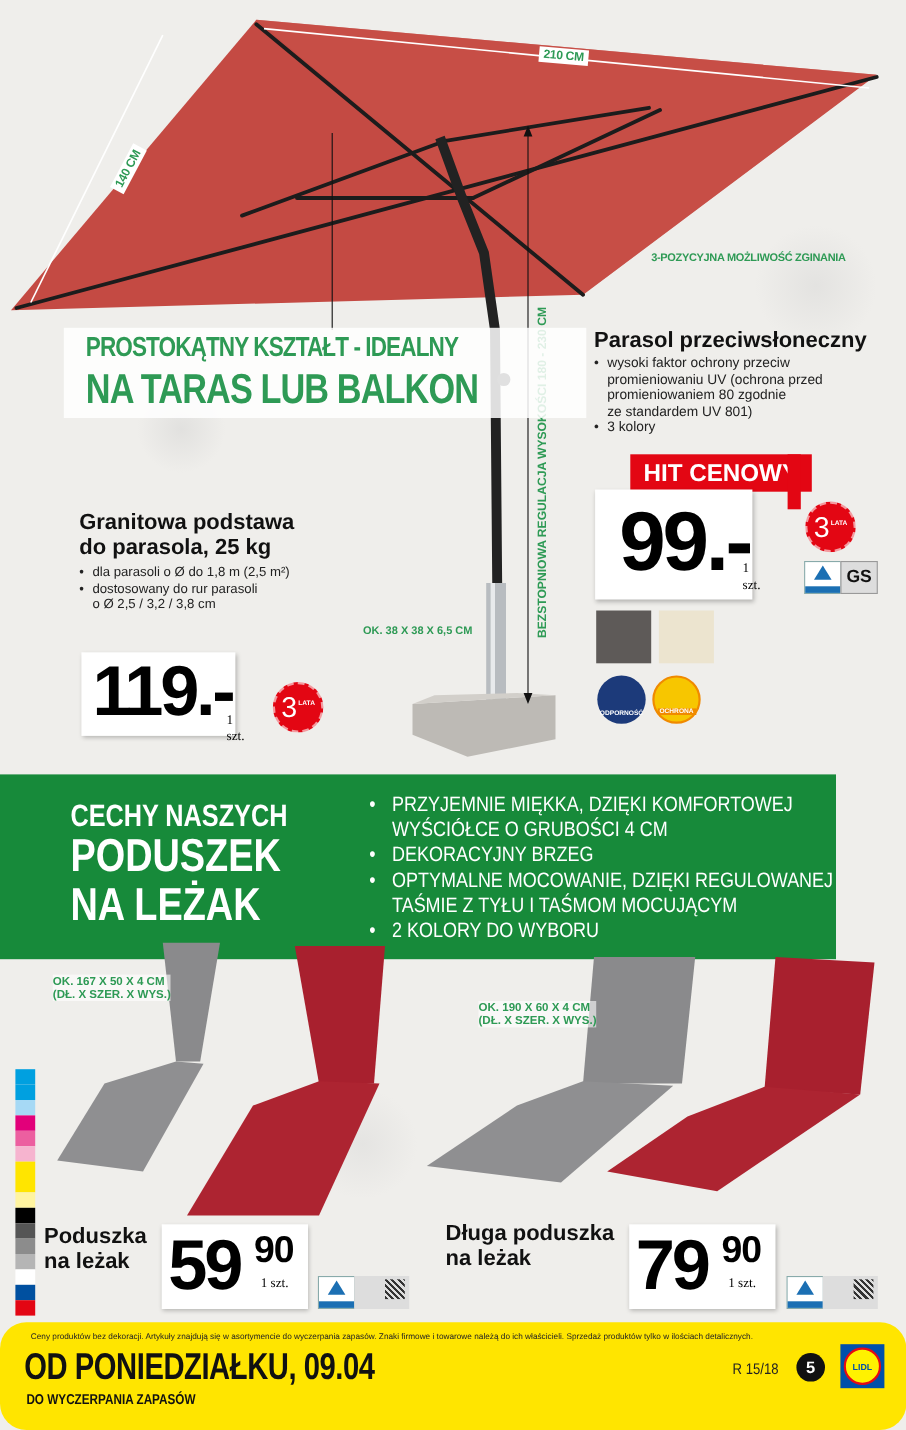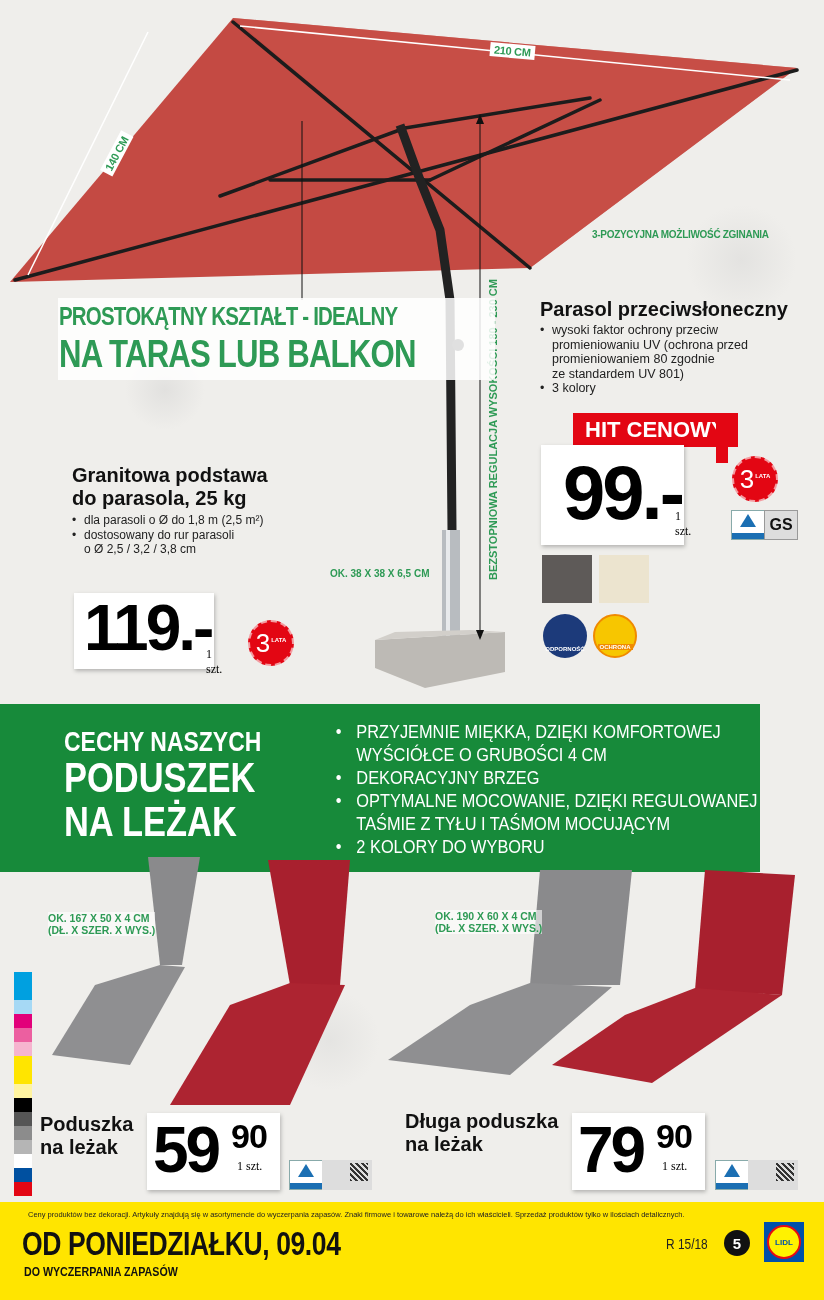--- a/index.html
+++ b/index.html
@@ -12,21 +12,21 @@
       radial-gradient(circle at 90% 20%, rgba(200,200,200,0.3) 0, transparent 55px);
     overflow: hidden; }
   .abs { position: absolute; }
   .green-txt { color: #2e9a55; font-family: "Liberation Sans", sans-serif; font-weight: bold; }
 
   
   .umbrella-svg { position: absolute; left: 0; top: 0; }
 
   .dim-label { background: #fff; padding: 1px 4px; font-size: 11px; font-weight: bold; color: #2e9a55; letter-spacing: -0.3px; }
 
-  .headline-box { left: 58px; top: 298px; background: rgba(255,255,255,0.85); padding: 4px 1px; }
+  .headline-box { left: 58px; top: 298px; background: rgba(255,255,255,0.85); padding: 4px 20px; }
   .headline-1 { font-size: 25px; font-weight: bold; color: #2e9a55; letter-spacing: -1px; transform: scaleX(0.82); transform-origin: left; white-space: nowrap; }
   .headline-2 { font-size: 38px; font-weight: bold; color: #2e9a55; letter-spacing: -1px; transform: scaleX(0.82); transform-origin: left; white-space: nowrap; margin-top: 2px; }
 
   .product-title { font-weight: bold; color: #111; font-size: 20px; line-height: 23px; }
   .bullets { list-style: none; font-size: 12.5px; color: #222; line-height: 14.5px; }
   .bullets li { padding-left: 12px; position: relative; }
   .bullets li::before { content: "•"; position: absolute; left: 0; }
 
   .price-box { background: #fff; box-shadow: 1px 2px 4px rgba(0,0,0,0.25); position: absolute; }
   .price-big { font-weight: bold; color: #000; font-family: "Liberation Sans", sans-serif; letter-spacing: -3px; }
@@ -44,21 +44,21 @@
   .gs { width: 34px; height: 30px; background: #ddd; border: 1px solid #999; font-weight: bold; font-size: 16px; color: #111; display: flex; align-items: center; justify-content: center; }
 
   .green-band { position: absolute; left: 0; top: 704px; width: 760px; height: 168px; background: #178a3a; }
   .band-title { color: #fff; font-weight: bold; white-space: nowrap; transform: scaleX(0.82); transform-origin: left; }
   .band-list { list-style: none; color: #fff; font-size: 19px; line-height: 23px; transform: scaleX(0.86); transform-origin: left; white-space: nowrap; }
   .band-list li { padding-left: 26px; position: relative; }
   .band-list li::before { content: "•"; position: absolute; left: 2px; }
 
   .color-strip { position: absolute; left: 14px; width: 18px; height: 13.5px; }
 
-  .footer { position: absolute; left: 0; top: 1202px; width: 824px; height: 98px; background: #ffe500; }
+  .footer { position: absolute; left: 0; top: 1202px; width: 824px; height: 98px; background: #ffe500; border-radius: 24px; }
   .disclaimer { font-size: 7.5px; color: #222; position: absolute; left: 28px; top: 8px; white-space: nowrap; }
   .date-big { position: absolute; left: 22px; top: 22px; font-size: 34px; font-weight: bold; color: #111; transform: scaleX(0.78); transform-origin: left; white-space: nowrap; letter-spacing: -0.5px; }
   .date-sub { position: absolute; left: 24px; top: 62px; font-size: 13px; font-weight: bold; color: #111; transform: scaleX(0.82); transform-origin: left; white-space: nowrap; }
   .region { position: absolute; left: 666px; top: 34px; font-size: 14px; color: #222; transform: scaleX(0.85); transform-origin: left; }
   .page-num { position: absolute; left: 724px; top: 28px; width: 26px; height: 26px; border-radius: 50%; background: #111; color: #fff; font-weight: bold; font-size: 15px; display: flex; align-items: center; justify-content: center; }
   .lidl-logo { position: absolute; left: 764px; top: 20px; width: 40px; height: 40px; background: #0050aa; display: flex; align-items: center; justify-content: center; }
   .lidl-logo .inner { width: 34px; height: 34px; border-radius: 50%; background: #fff200; border: 2px solid #e60a14; display: flex; align-items: center; justify-content: center; font-size: 8px; font-weight: bold; color: #0050aa; }
 
   .swatch { position: absolute; width: 50px; height: 48px; }
   .feature-icon { position: absolute; width: 44px; height: 44px; border-radius: 50%; display: flex; align-items: flex-end; justify-content: center; font-size: 6px; font-weight: bold; color: #fff; padding-bottom: 6px; }
@@ -189,21 +189,21 @@
     <polygon points="268,5 350,5 340,130 290,130" fill="#a8202e"></polygon>
     <polygon points="290,128 345,130 290,250 170,250 230,150" fill="#ad2431"></polygon>
 
     <polygon points="540,15 632,15 620,130 530,130" fill="#8a8a8c"></polygon>
     <polygon points="530,128 612,132 510,220 388,205 470,150" fill="#8f8f91"></polygon>
 
     <polygon points="705,15 795,20 782,140 695,135" fill="#a8202e"></polygon>
     <polygon points="695,133 782,140 652,228 552,210 625,160" fill="#ad2431"></polygon>
   </svg>
 
-  <div class="abs green-txt" style="left:48px;top:912px;font-size:10.5px;line-height:12px;background:rgba(255,255,255,0.6);">
+  <div class="abs green-txt" style="left:48px;top:886px;font-size:10.5px;line-height:12px;background:rgba(255,255,255,0.6);">
     <div>OK. 167 X 50 X 4 CM</div>
       <div>(DŁ. X SZER. X WYS.)</div>
   </div>
   <div class="abs green-txt" style="left:435px;top:910px;font-size:10.5px;line-height:12px;background:rgba(255,255,255,0.6);">
     <div>OK. 190 X 60 X 4 CM</div>
       <div>(DŁ. X SZER. X WYS.)</div>
   </div>
 
   <div>
     <div class="color-strip" style="top:972px;background:#00a0e0;"></div>

